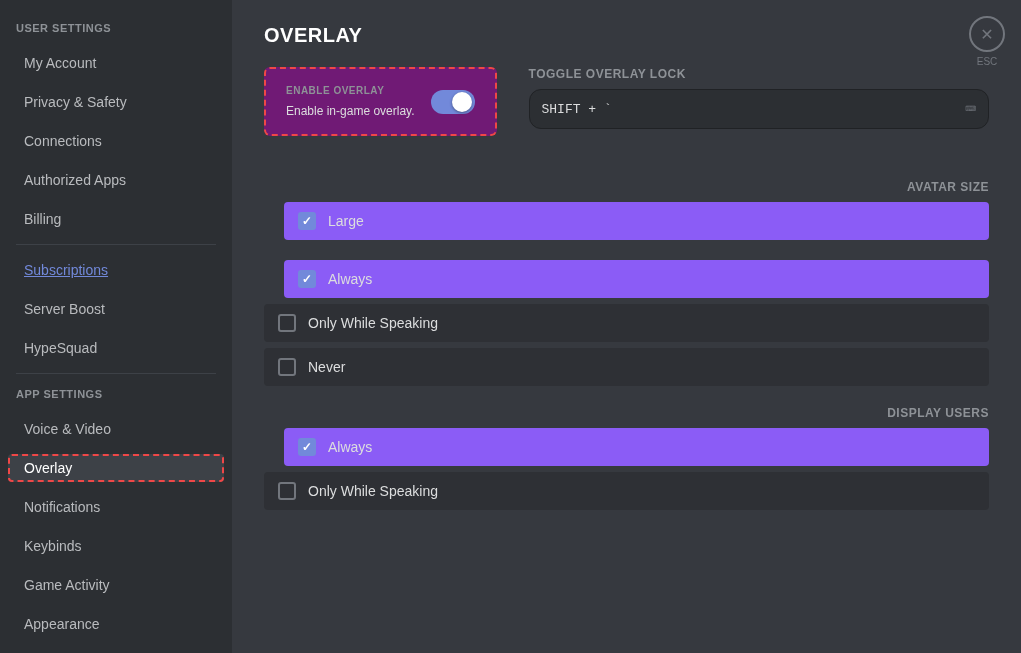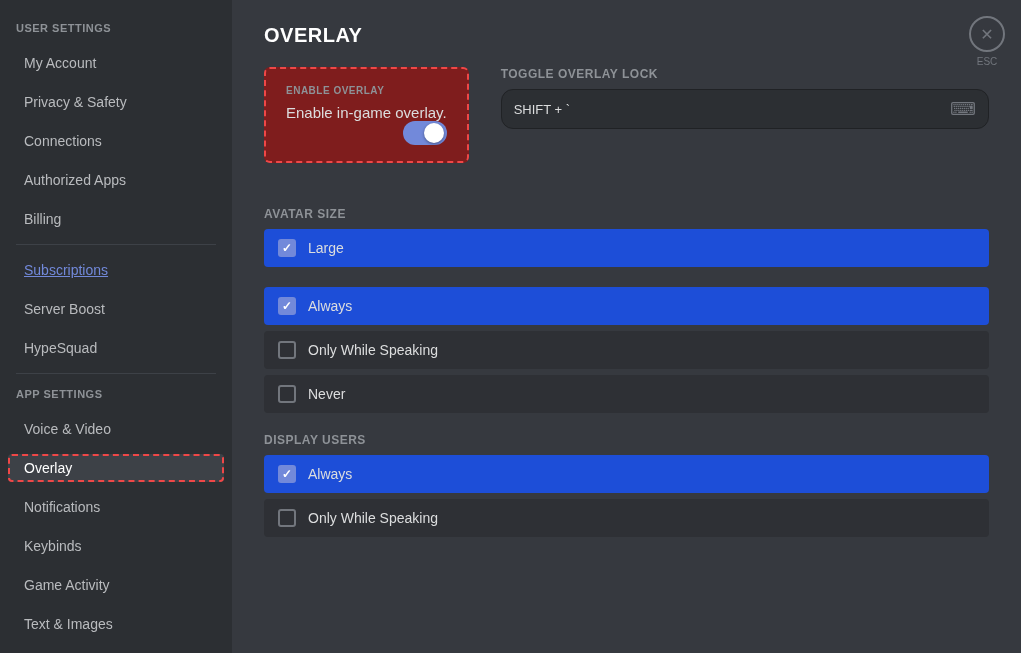--- a/index.html
+++ b/index.html
@@ -69,48 +69,47 @@
       font-size: 20px;
       font-weight: 700;
       color: #fff;
       text-transform: uppercase;
       letter-spacing: 0.5px;
       margin-bottom: 20px;
     }
 
     
     .overlay-card {
-      background: #7f1d1d;
+      background: #701a75;
       border: 2px dashed #f04747;
       border-radius: 6px;
       padding: 16px 20px;
       display: flex;
-      align-items: flex-end;
+      align-items: center;
       justify-content: space-between;
       margin-bottom: 24px;
       max-width: 360px;
-      flex-direction: column;
     }
 
     .overlay-card-inner {
       display: flex;
       flex-direction: column;
     }
 
     .overlay-card-label {
       font-size: 10px;
       font-weight: 700;
       color: #8e9297;
       text-transform: uppercase;
       letter-spacing: 0.5px;
       margin-bottom: 8px;
     }
 
     .overlay-card-text {
-      font-size: 15px;
+      font-size: 12px;
       color: #dcddde;
     }
 
     
     .toggle-switch {
       position: relative;
       width: 44px;
       height: 24px;
       flex-shrink: 0;
     }
@@ -146,43 +145,46 @@
     .keybind-display {
       background: #2c2f33;
       border-radius: 12px;
       padding: 8px 12px;
       font-size: 13px;
       color: #dcddde;
       display: flex;
       align-items: center;
       justify-content: space-between;
       border: 1px solid #202225;
+      font-family: Liberation Mono, monospace;
     }
 
     .keyboard-icon {
       color: #72767d;
       font-size: 18px;
     }
 
     
     .settings-section {
       margin-bottom: 20px;
+      text-align: right;
     }
 
     .radio-option {
       display: flex;
       align-items: center;
       background: #2e3035;
       border-radius: 4px;
       padding: 10px 14px;
       margin-bottom: 6px;
       cursor: pointer;
     }
     .radio-option.selected {
-      background: #1d4ed8;
+      background: #8b5cf6;
+      margin-left: 20px;
     }
 
     .checkbox {
       width: 18px;
       height: 18px;
       border: 2px solid #72767d;
       border-radius: 3px;
       margin-right: 12px;
       display: flex;
       align-items: center;
@@ -271,21 +273,20 @@
 
   <div class="sidebar-divider"></div>
 
   <div class="sidebar-section-label">APP SETTINGS</div>
 
   <div class="sidebar-item">Voice &amp; Video</div>
   <div class="sidebar-item active">Overlay</div>
   <div class="sidebar-item">Notifications</div>
   <div class="sidebar-item">Keybinds</div>
   <div class="sidebar-item">Game Activity</div>
-  <div class="sidebar-item">Text &amp; Images</div>
   <div class="sidebar-item">Appearance</div>
 </nav>
 
 <main class="main-content">
 
   <h1 class="page-title">OVERLAY</h1>
 
   <div class="header-row">
 
     <div class="enable-overlay-section">

